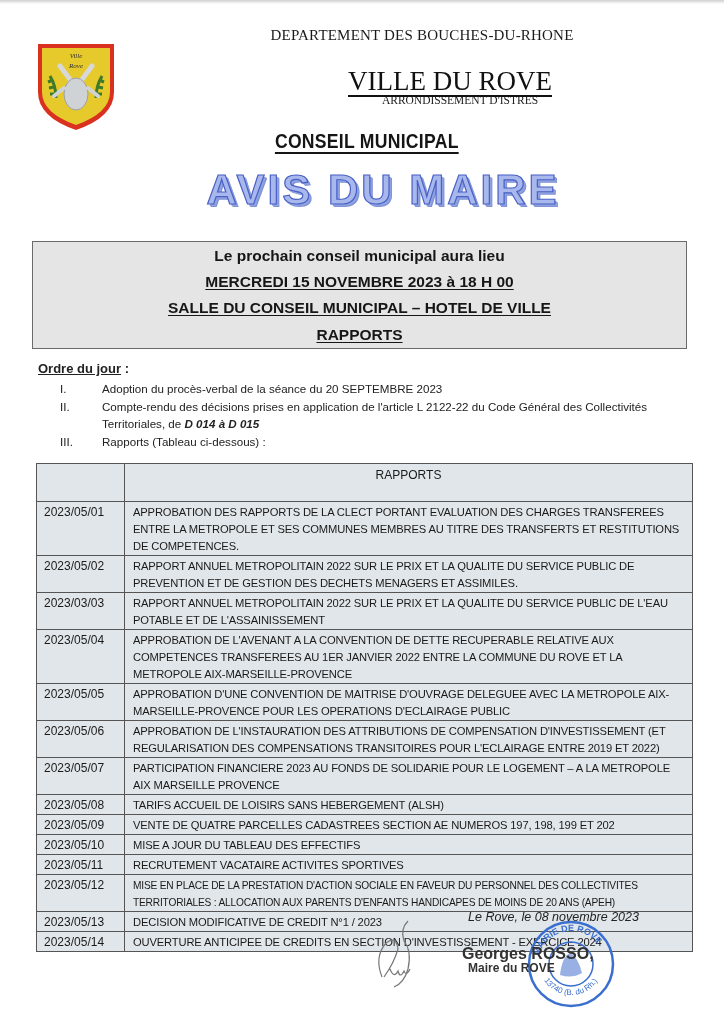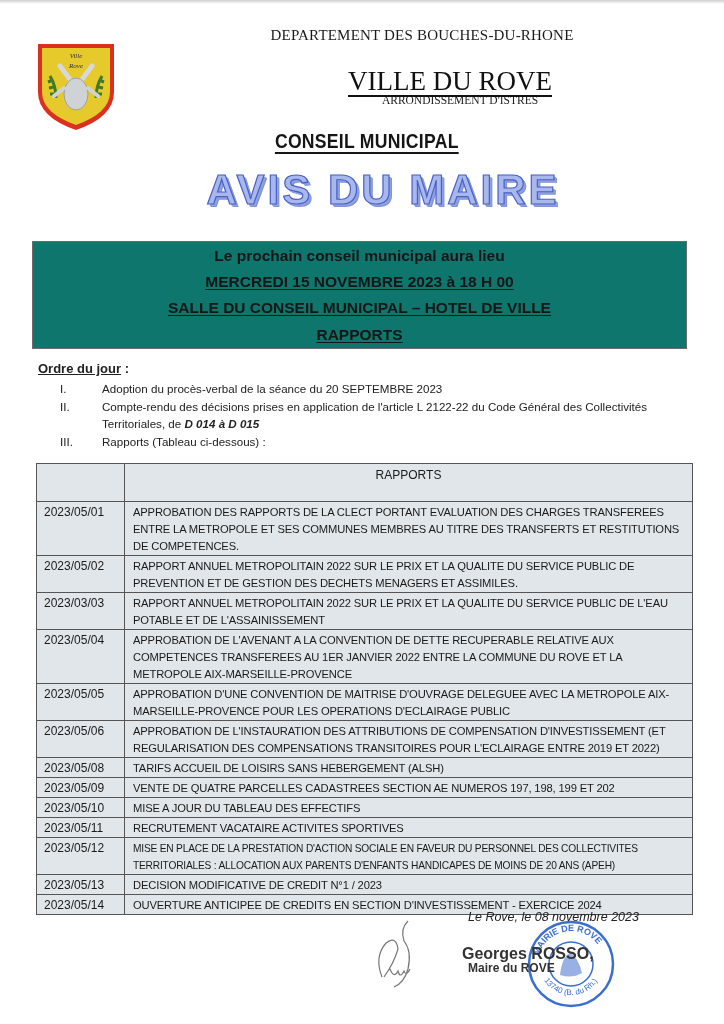--- a/index.html
+++ b/index.html
@@ -18,21 +18,21 @@
       font-size: 27px; text-decoration: underline; text-decoration-thickness: 2px; text-underline-offset: 5px; color: #111; }
     .conseil { position: absolute; left: 270px; top: 130px; width: 220px; text-align: center;
       font-family: "Liberation Sans", sans-serif; font-weight: bold; font-size: 20px; letter-spacing: 0.3px;
       transform: scaleX(0.88); transform-origin: left center;
       text-decoration: underline; text-decoration-thickness: 2px; text-underline-offset: 4px; color: #151515; }
     .avis { position: absolute; left: 178px; top: 166px; width: 410px; text-align: center;
       font-family: "Liberation Sans", sans-serif; font-weight: bold; font-size: 42px; letter-spacing: 3px;
       color: #a8b8ec; -webkit-text-stroke: 1.2px #4a61c6;
       text-shadow: 2px 2px 0 #8fa2e0, 3px 3px 0 #7f93d6; }
     .notice-box { position: absolute; left: 32px; top: 241px; width: 655px; height: 108px;
-      background: #0f766e; border: 1px solid #6b6b6b; box-sizing: border-box; }
+      background: #e5e5e5; border: 1px solid #6b6b6b; box-sizing: border-box; }
     .notice-line { position: absolute; left: 0; width: 100%; text-align: center; font-weight: bold;
       font-size: 15.5px; color: #161616; }
     .notice-line.u span { text-decoration: underline; text-underline-offset: 2px; }
     .ordre { position: absolute; left: 38px; top: 361px; font-size: 13px; font-weight: bold; color: #222; }
     .ordre .lbl { text-decoration: underline; }
     .agenda { position: absolute; left: 38px; top: 380px; width: 660px; font-size: 11.6px; color: #222; }
     .agenda-item { position: relative; padding-left: 64px; line-height: 17px; margin-bottom: 1px; }
     .agenda-num { position: absolute; left: 22px; top: 0; }
     .rapports-table { position: absolute; left: 36px; top: 463px; width: 657px; border-collapse: collapse;
       background: #e0e6ea; font-size: 11.2px; color: #1a1a1a; }
@@ -120,20 +120,24 @@
       </tr>
       <tr>
         <td class="num">2023/05/05</td>
         <td class="desc">APPROBATION D'UNE CONVENTION DE MAITRISE D'OUVRAGE DELEGUEE AVEC LA METROPOLE AIX-MARSEILLE-PROVENCE POUR LES OPERATIONS D'ECLAIRAGE PUBLIC</td>
       </tr>
       <tr>
         <td class="num">2023/05/06</td>
         <td class="desc">APPROBATION DE L'INSTAURATION DES ATTRIBUTIONS DE COMPENSATION D'INVESTISSEMENT (ET REGULARISATION DES COMPENSATIONS TRANSITOIRES POUR L'ECLAIRAGE ENTRE 2019 ET 2022)</td>
       </tr>
       <tr>
+        <td class="num">2023/05/07</td>
+        <td class="desc">PARTICIPATION FINANCIERE 2023 AU FONDS DE SOLIDARIE POUR LE LOGEMENT – A LA METROPOLE AIX MARSEILLE PROVENCE</td>
+      </tr>
+      <tr>
         <td class="num">2023/05/08</td>
         <td class="desc">TARIFS ACCUEIL DE LOISIRS SANS HEBERGEMENT (ALSH)</td>
       </tr>
       <tr>
         <td class="num">2023/05/09</td>
         <td class="desc">VENTE DE QUATRE PARCELLES CADASTREES SECTION AE NUMEROS 197, 198, 199 ET 202</td>
       </tr>
       <tr>
         <td class="num">2023/05/10</td>
         <td class="desc">MISE A JOUR DU TABLEAU DES EFFECTIFS</td>

